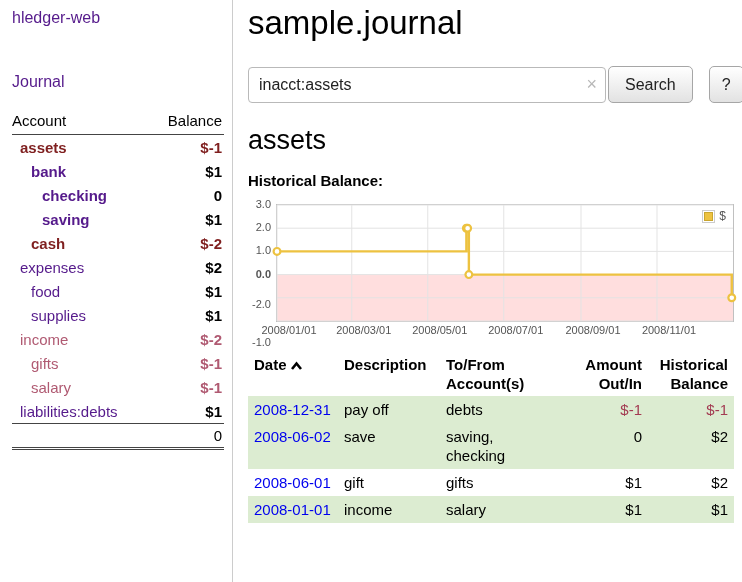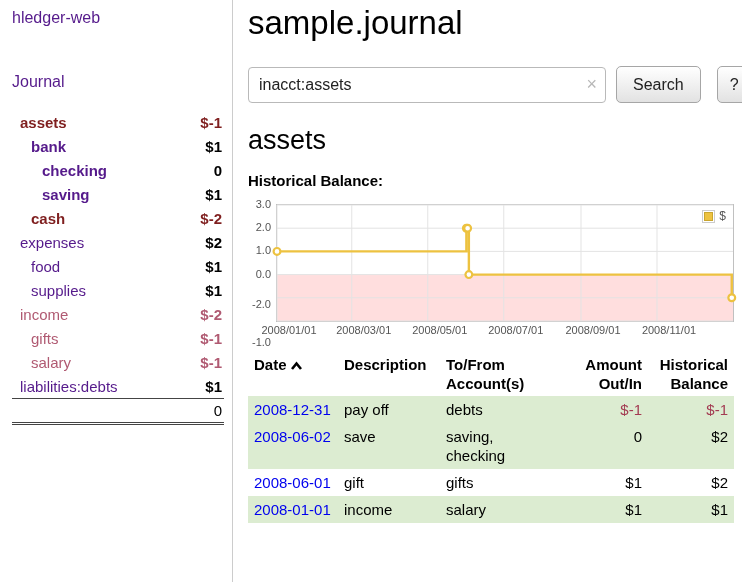--- a/index.html
+++ b/index.html
@@ -22,21 +22,21 @@
   .neg-soft{color:#b05a72}
   .acct-total{display:flex;justify-content:flex-end;padding:3px 2px;border-top:1px solid #444;border-bottom:3px double #444}
 
   
   .main{flex:1;padding:2px 8px 0 15px}
   h1{font-size:33px;font-weight:normal;margin:2px 0 24px}
   .search-row{display:flex;align-items:center;margin-bottom:22px}
   .search-box{position:relative;width:358px}
   .search-box input{width:100%;height:36px;border:1px solid #b9b9b9;border-radius:4px;font-size:16px;padding:0 30px 0 10px;color:#222;font-family:"Liberation Sans",sans-serif}
   .clear{position:absolute;right:9px;top:7px;color:#b8b8b8;font-size:18px;cursor:pointer}
-  .btn{height:37px;padding:0 16px;font-size:16px;border:1px solid #a6a6a6;border-radius:5px;background:linear-gradient(#ffffff,#e2e2e2);cursor:pointer;color:#222;margin-left:10px;font-family:"Liberation Sans",sans-serif}
+  .btn{height:37px;padding:0 16px;font-size:16px;border:1px solid #a6a6a6;border-radius:5px;background:linear-gradient(#ffffff,#e2e2e2);cursor:pointer;color:#222;margin-left:2px;font-family:"Liberation Sans",sans-serif}
   .btn.help{margin-left:16px;padding:0 12px}
   h2{font-size:27px;font-weight:normal;margin:0 0 16px}
   .chart-title{font-weight:bold;font-size:15px;margin-bottom:10px}
 
   
   .chart{position:relative;display:flex;margin-bottom:30px}
   .ylabels{position:relative;width:28px;height:116px;margin-top:5px}
   .ytick{position:absolute;right:5px;transform:translateY(-50%);font-size:11px;color:#545454}
   .plot{position:relative;width:458px;height:118px;margin-top:5px;border:1px solid #c0c0c0;background:#fff}
   .plot svg{display:block;overflow:visible}
@@ -60,20 +60,24 @@
 </head>
 <body>
 
 <div class="app">
 
   <aside class="sidebar">
     <a class="app-title purple">hledger-web</a>
     <a class="journal-link purple">Journal</a>
 
     <div class="acct-table">
+      <div class="acct-header">
+        <span>Account</span>
+        <span>Balance</span>
+      </div>
       <div>
           <div class="acct-row bold">
             <span class="acct-name neg-strong" style="padding-left: 8px;">assets</span>
             <span class="acct-bal neg-strong">$-1</span>
           </div>
           <div class="acct-row bold">
             <span class="acct-name purple" style="padding-left: 19px;">bank</span>
             <span class="acct-bal">$1</span>
           </div>
           <div class="acct-row bold">
@@ -136,21 +140,21 @@
     </div>
 
     <h2>assets</h2>
     <div class="chart-title">Historical Balance:</div>
 
     <div class="chart">
       <div class="ylabels">
           <div class="ytick" style="top: 0px;">3.0</div>
           <div class="ytick" style="top: 23.2px;">2.0</div>
           <div class="ytick" style="top: 46.4px;">1.0</div>
-          <div class="ytick" style="top: 69.6px;">0.0</div>
+          <div class="ytick" style="top: 69.6px; font-weight: bold;">0.0</div>
           <div class="ytick" style="top: 92.8px; margin-top: 45px;">-1.0</div>
           <div class="ytick" style="top: 100px;">-2.0</div>
         </div>
       <div class="plot">
         <svg width="456" height="116">
             <rect x="0" y="69.6" width="456" height="46.400000000000006" fill="#ffdede"></rect>
             <line x1="0" y1="0" x2="456" y2="0" stroke="#e3e3e3" stroke-width="1"></line>
             <line x1="0" y1="23.200000000000003" x2="456" y2="23.200000000000003" stroke="#e3e3e3" stroke-width="1"></line>
             <line x1="0" y1="46.400000000000006" x2="456" y2="46.400000000000006" stroke="#e3e3e3" stroke-width="1"></line>
             <line x1="0" y1="69.6" x2="456" y2="69.6" stroke="#e3e3e3" stroke-width="1"></line>

